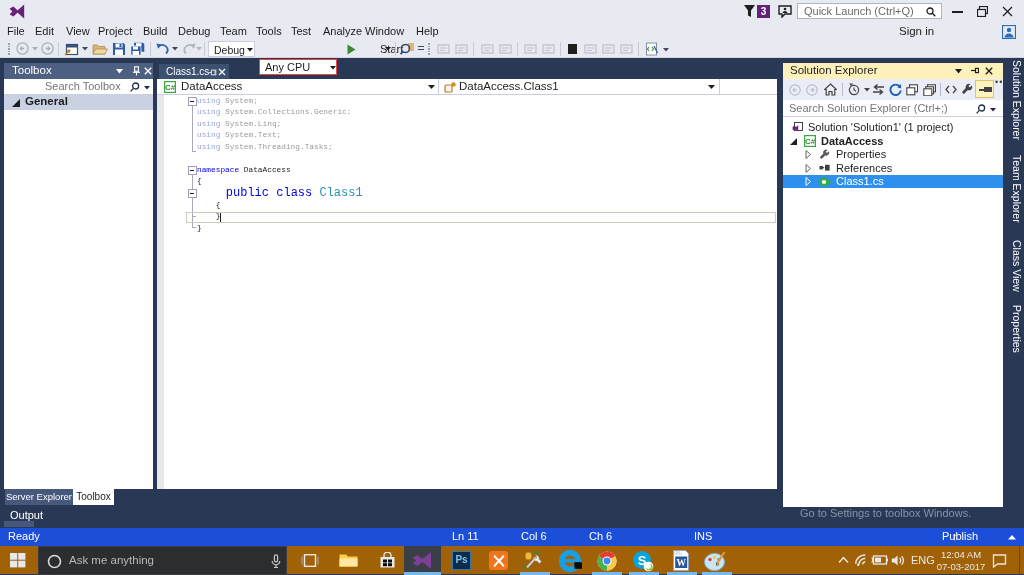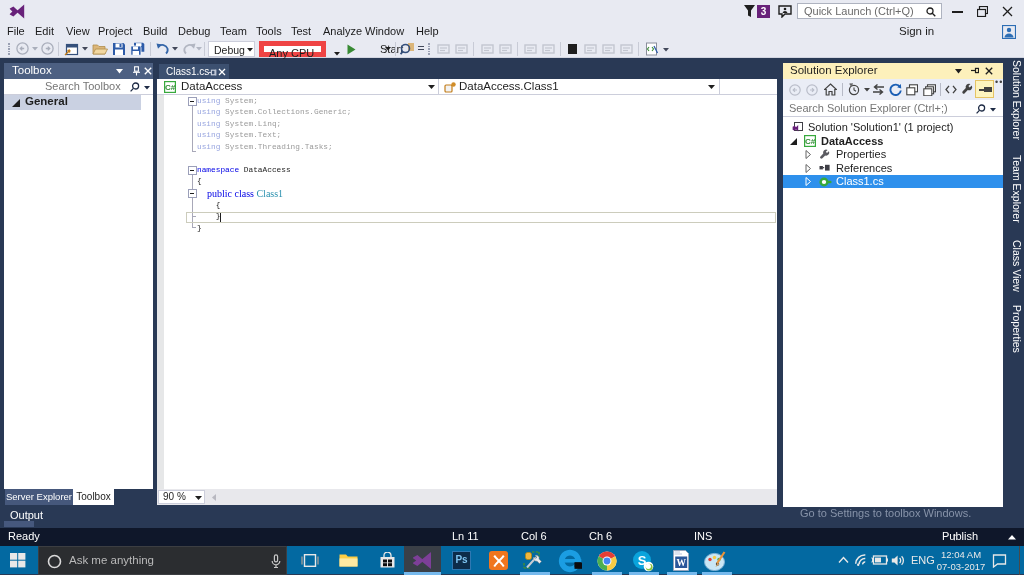--- a/index.html
+++ b/index.html
@@ -135,21 +135,21 @@
       <svg class="abs" style="left:196px;top:7px" width="6" height="4" viewBox="0 0 6 4">
         <polygon points="0,0 6,0 3,3.5" fill="#b2b6c2"></polygon>
       </svg>
       <div class="abs" style="left:204px;top:2px;width:1px;height:14px;background:#c8cbd6;"></div>
       <div class="abs" style="left:208px;top:1px;width:47px;height:16px;background:#fff;border:1px solid #cccedb;box-sizing:border-box;">
         <div class="abs" style="left:5px;top:1.5px;font-size:10.5px;color:#1e1e1e;">Debug</div>
         <svg class="abs" style="left:38px;top:6px" width="6" height="4" viewBox="0 0 6 4">
           <polygon points="0,0 6,0 3,3.5" fill="#1e1e1e"></polygon>
         </svg>
       </div>
-      <div class="abs" style="left:259px;top:1px;width:67px;height:16px;background:#fff;border:5px solid #ef4444;box-sizing:border-box;">
+      <div class="abs" style="left:259px;top:19px;width:78px;height:16px;background:#fff;border:1px solid #ef4444;box-sizing:border-box;">
         <div class="abs" style="left:5px;top:1px;font-size:11px;color:#1e1e1e;">Any CPU</div>
         <svg class="abs" style="left:70px;top:6px" width="6" height="4" viewBox="0 0 6 4">
           <polygon points="0,0 6,0 3,3.5" fill="#1e1e1e"></polygon>
         </svg>
       </div>
       <svg class="abs" style="left:347px;top:4px" width="9" height="11" viewBox="0 0 9 11">
         <polygon points="0.5,0.5 8.5,5.5 0.5,10.5" fill="#388a34"></polygon>
       </svg>
       <div class="abs" style="left:380px;top:2.5px;font-size:11px;color:#1e1e1e;">Start</div>
       <svg class="abs" style="left:385px;top:7px" width="6" height="4" viewBox="0 0 6 4">
@@ -249,21 +249,21 @@
     <div class="abs" style="left:0;top:16px;width:149px;height:16px;background:#fff;border-bottom:1px solid #cccedb;box-sizing:border-box;">
       <div class="abs" style="left:6px;top:1px;font-size:11px;color:#767676;margin-left:35px;">Search Toolbox</div>
       <svg class="abs" style="left:126px;top:3px;" width="10" height="10" viewBox="0 0 10 10">
         <circle cx="5.6" cy="4" r="3" fill="none" stroke="#1e2b45" stroke-width="1.3"></circle>
         <line x1="3.4" y1="6.4" x2="0.6" y2="9.4" stroke="#1e2b45" stroke-width="1.3"></line>
       </svg>
       <svg class="abs" style="left:140px;top:7px;" width="6" height="4" viewBox="0 0 6 4">
           <polygon points="0,0 6,0 3,3.5" fill="#1e2b45"></polygon>
         </svg>
     </div>
-    <div class="abs" style="left:0;top:32px;width:137px;height:15px;background:#cad1e2;">
+    <div class="abs" style="left:0;top:32px;width:149px;height:15px;background:#cad1e2;">
       <svg class="abs" style="left:8px;top:4px;" width="8" height="8" viewBox="0 0 8 8">
           <polygon points="8,0 8,8 0,8" fill="#1e1e1e"></polygon>
         </svg>
       <div class="abs" style="left:21px;top:0px;font-size:11.5px;font-weight:bold;color:#1e1e1e;">General</div>
     </div>
   </div>
 
   <div class="abs" style="left:5px;top:489px;width:68px;height:16px;background:#46587c;color:#fff;font-size:9.5px;text-align:center;line-height:16px;white-space:nowrap;">Server Explorer</div>
   <div class="abs" style="left:73px;top:489px;width:41px;height:16px;background:#fff;color:#1e1e1e;font-size:10px;text-align:center;line-height:16px;white-space:nowrap;">Toolbox</div>
 
@@ -305,21 +305,21 @@
     <div class="abs" style="left:0;top:0;width:7px;height:394px;background:#e6e7e8;"></div>
     <div id="code">
         <div class="abs" style="left:40px;top:0.6px;height:11.55px;line-height:11.55px;font-family:'Liberation Mono',monospace;font-size:7.8px;white-space:pre;"><span style="color:#99a6e0">using</span> <span style="color:#9b9b9b">System;</span></div>
         <div class="abs" style="left:40px;top:12.15px;height:11.55px;line-height:11.55px;font-family:'Liberation Mono',monospace;font-size:7.8px;white-space:pre;"><span style="color:#99a6e0">using</span> <span style="color:#9b9b9b">System.Collections.Generic;</span></div>
         <div class="abs" style="left:40px;top:23.700000000000003px;height:11.55px;line-height:11.55px;font-family:'Liberation Mono',monospace;font-size:7.8px;white-space:pre;"><span style="color:#99a6e0">using</span> <span style="color:#9b9b9b">System.Linq;</span></div>
         <div class="abs" style="left:40px;top:35.25000000000001px;height:11.55px;line-height:11.55px;font-family:'Liberation Mono',monospace;font-size:7.8px;white-space:pre;"><span style="color:#99a6e0">using</span> <span style="color:#9b9b9b">System.Text;</span></div>
         <div class="abs" style="left:40px;top:46.800000000000004px;height:11.55px;line-height:11.55px;font-family:'Liberation Mono',monospace;font-size:7.8px;white-space:pre;"><span style="color:#99a6e0">using</span> <span style="color:#9b9b9b">System.Threading.Tasks;</span></div>
         <div class="abs" style="left:40px;top:58.35px;height:11.55px;line-height:11.55px;font-family:'Liberation Mono',monospace;font-size:7.8px;white-space:pre;"></div>
         <div class="abs" style="left:40px;top:69.9px;height:11.55px;line-height:11.55px;font-family:'Liberation Mono',monospace;font-size:7.8px;white-space:pre;"><span style="color:#0000e6">namespace</span> <span style="color:#1e1e1e">DataAccess</span></div>
         <div class="abs" style="left:40px;top:81.45px;height:11.55px;line-height:11.55px;font-family:'Liberation Mono',monospace;font-size:7.8px;white-space:pre;"><span style="color:#1e1e1e">{</span></div>
-        <div class="abs" style="left:40px;top:93px;height:11.55px;line-height:11.55px;font-family:Liberation Serif, serif;font-size:10px;white-space:pre;">&nbsp;&nbsp;&nbsp;&nbsp;<span style="color:#0000e6">public</span> <span style="color:#0000e6">class</span> <span style="color:#2b91af">Class1</span></div>
+        <div class="abs" style="left:40px;top:93px;height:11.55px;line-height:11.55px;font-family:Liberation Mono, monospace;font-size:12px;white-space:pre;">&nbsp;&nbsp;&nbsp;&nbsp;<span style="color:#0000e6">public</span> <span style="color:#0000e6">class</span> <span style="color:#2b91af">Class1</span></div>
         <div class="abs" style="left:40px;top:104.55px;height:11.55px;line-height:11.55px;font-family:'Liberation Mono',monospace;font-size:7.8px;white-space:pre;">&nbsp;&nbsp;&nbsp;&nbsp;<span style="color:#1e1e1e">{</span></div>
         <div class="abs" style="left:40px;top:116.1px;height:11.55px;line-height:11.55px;font-family:'Liberation Mono',monospace;font-size:7.8px;white-space:pre;">&nbsp;&nbsp;&nbsp;&nbsp;<span style="color:#1e1e1e">}</span></div>
         <div class="abs" style="left:40px;top:127.65px;height:11.55px;line-height:11.55px;font-family:'Liberation Mono',monospace;font-size:7.8px;white-space:pre;"><span style="color:#1e1e1e">}</span></div>
       </div>
     <div id="folds">
         <div class="abs" style="left:30.5px;top:1.875px;width:9px;height:9px;border:1px solid #9b9fb9;background:#fff;box-sizing:border-box;">
           <div style="position:absolute;left:1.5px;top:3px;width:4px;height:1px;background:#1e1e1e;"></div>
         </div>
         <div class="abs" style="left:34.5px;top:10.875px;width:1px;height:44.7px;background:#a8a8b8;"></div>
         <div class="abs" style="left:34.5px;top:55.575px;width:4px;height:1px;background:#a8a8b8;"></div>
@@ -332,31 +332,20 @@
           <div style="position:absolute;left:1.5px;top:3px;width:4px;height:1px;background:#1e1e1e;"></div>
         </div>
         <div class="abs" style="left:34.5px;top:103.275px;width:1px;height:17.599999999999994px;background:#a8a8b8;"></div>
         <div class="abs" style="left:34.5px;top:120.875px;width:4px;height:1px;background:#a8a8b8;"></div>
       </div>
 
     <div class="abs" style="left:29px;top:116.5px;width:590px;height:11.5px;border:1px solid #ccccbc;box-sizing:border-box;"></div>
       <div class="abs" style="left:63.4px;top:118px;width:1px;height:9px;background:#1e1e1e;"></div>
   </div>
 
-  <div class="abs" style="left:157px;top:489px;width:620px;height:16px;background:#e8e8ec;">
-    <div class="abs" style="left:1px;top:1px;width:47px;height:14px;background:#fff;border:1px solid #cccedb;box-sizing:border-box;">
-      <div class="abs" style="left:4px;top:0px;font-size:10px;color:#1e1e1e;">90 %</div>
-      <svg class="abs" style="left:36px;top:5px;" width="7" height="5" viewBox="0 0 7 5">
-          <polygon points="0,0 7,0 3.5,4" fill="#1e1e1e"></polygon>
-        </svg>
-    </div>
-    <svg class="abs" style="left:55px;top:5px;" width="5" height="7" viewBox="0 0 5 7">
-        <polygon points="4,0 4,7 0,3.5" fill="#b8b8c0"></polygon>
-      </svg>
-  </div>
 
   <div class="abs" style="left:783px;top:63px;width:220px;height:444px;background:#fff;">
     <div class="abs" style="left:0;top:0;width:220px;height:16px;background:#fdf0bb;color:#1e1e1e;">
       <div class="abs" style="left:7px;top:1px;font-size:11.5px;">Solution Explorer</div>
       <svg class="abs" style="left:172px;top:6px;" width="7" height="5" viewBox="0 0 7 5">
           <polygon points="0,0 7,0 3.5,4.5" fill="#1e1e1e"></polygon>
         </svg>
       <svg class="abs" style="left:187px;top:3px;" width="9" height="10" viewBox="0 0 9 10">
         <line x1="1" y1="4.5" x2="6" y2="4.5" stroke="#1e1e1e" stroke-width="1.2"></line>
         <rect x="5.5" y="2.4" width="3" height="4.2" fill="none" stroke="#1e1e1e" stroke-width="1.2"></rect>
@@ -483,34 +472,34 @@
         <div style="position:absolute;left:0;top:0;transform:rotate(90deg) translateY(-17px);transform-origin:0 0;white-space:nowrap;font-size:10.5px;color:#fff;">Class View</div>
       </div>
       <div class="abs" style="left:1006px;top:305px;width:18px;height:60px;">
         <div style="position:absolute;left:0;top:0;transform:rotate(90deg) translateY(-17px);transform-origin:0 0;white-space:nowrap;font-size:10.5px;color:#fff;">Properties</div>
       </div>
     </div>
 
   <div class="abs" style="left:10px;top:509px;font-size:11px;color:#fff;">Output</div>
   <div class="abs" style="left:4px;top:521px;width:30px;height:6px;background:#46587d;"></div>
 
-  <div class="abs" style="left:0;top:528px;width:1024px;height:18px;background:#0f172a;color:#fff;font-size:11px;text-decoration:underline;">
+  <div class="abs" style="left:0;top:528px;width:1024px;height:18px;background:#1d4ed8;color:#fff;font-size:11px;text-decoration:underline;">
     <div class="abs" style="left:8px;top:2px;">Ready</div>
     <div class="abs" style="left:452px;top:2px;">Ln 11</div>
     <div class="abs" style="left:521px;top:2px;">Col 6</div>
     <div class="abs" style="left:589px;top:2px;">Ch 6</div>
     <div class="abs" style="left:694px;top:2px;">INS</div>
     <div class="abs" style="left:952px;top:2px;">↑</div>
     <div class="abs" style="left:942px;top:2px;">Publish</div>
     <svg class="abs" style="left:1008px;top:7px;" width="8" height="5" viewBox="0 0 8 5">
         <polygon points="0,4.5 8,4.5 4,0" fill="#fff"></polygon>
       </svg>
   </div>
 
-  <div id="taskbar" class="abs" style="left:0;top:546px;width:1024px;height:28px;background:#0369a1;">
+  <div id="taskbar" class="abs" style="left:0;top:546px;width:1024px;height:28px;background:#a16207;">
       <svg class="abs" style="left:10px;top:7px" width="16" height="15" viewBox="0 0 16 15">
         <rect x="0" y="0" width="7.2" height="6.7" fill="#e8e8e8"></rect>
         <rect x="8.2" y="0" width="7.2" height="6.7" fill="#e8e8e8"></rect>
         <rect x="0" y="7.7" width="7.2" height="6.7" fill="#e8e8e8"></rect>
         <rect x="8.2" y="7.7" width="7.2" height="6.7" fill="#e8e8e8"></rect>
       </svg>
       <div class="abs" style="left:38px;top:0;width:249px;height:29px;background:#2b2d30;border:1px solid #3c3e42;box-sizing:border-box;">
         <svg class="abs" style="left:8px;top:7px" width="15" height="15" viewBox="0 0 15 15">
           <circle cx="7.5" cy="7.5" r="6" fill="none" stroke="#dadada" stroke-width="1.6"></circle>
         </svg>

